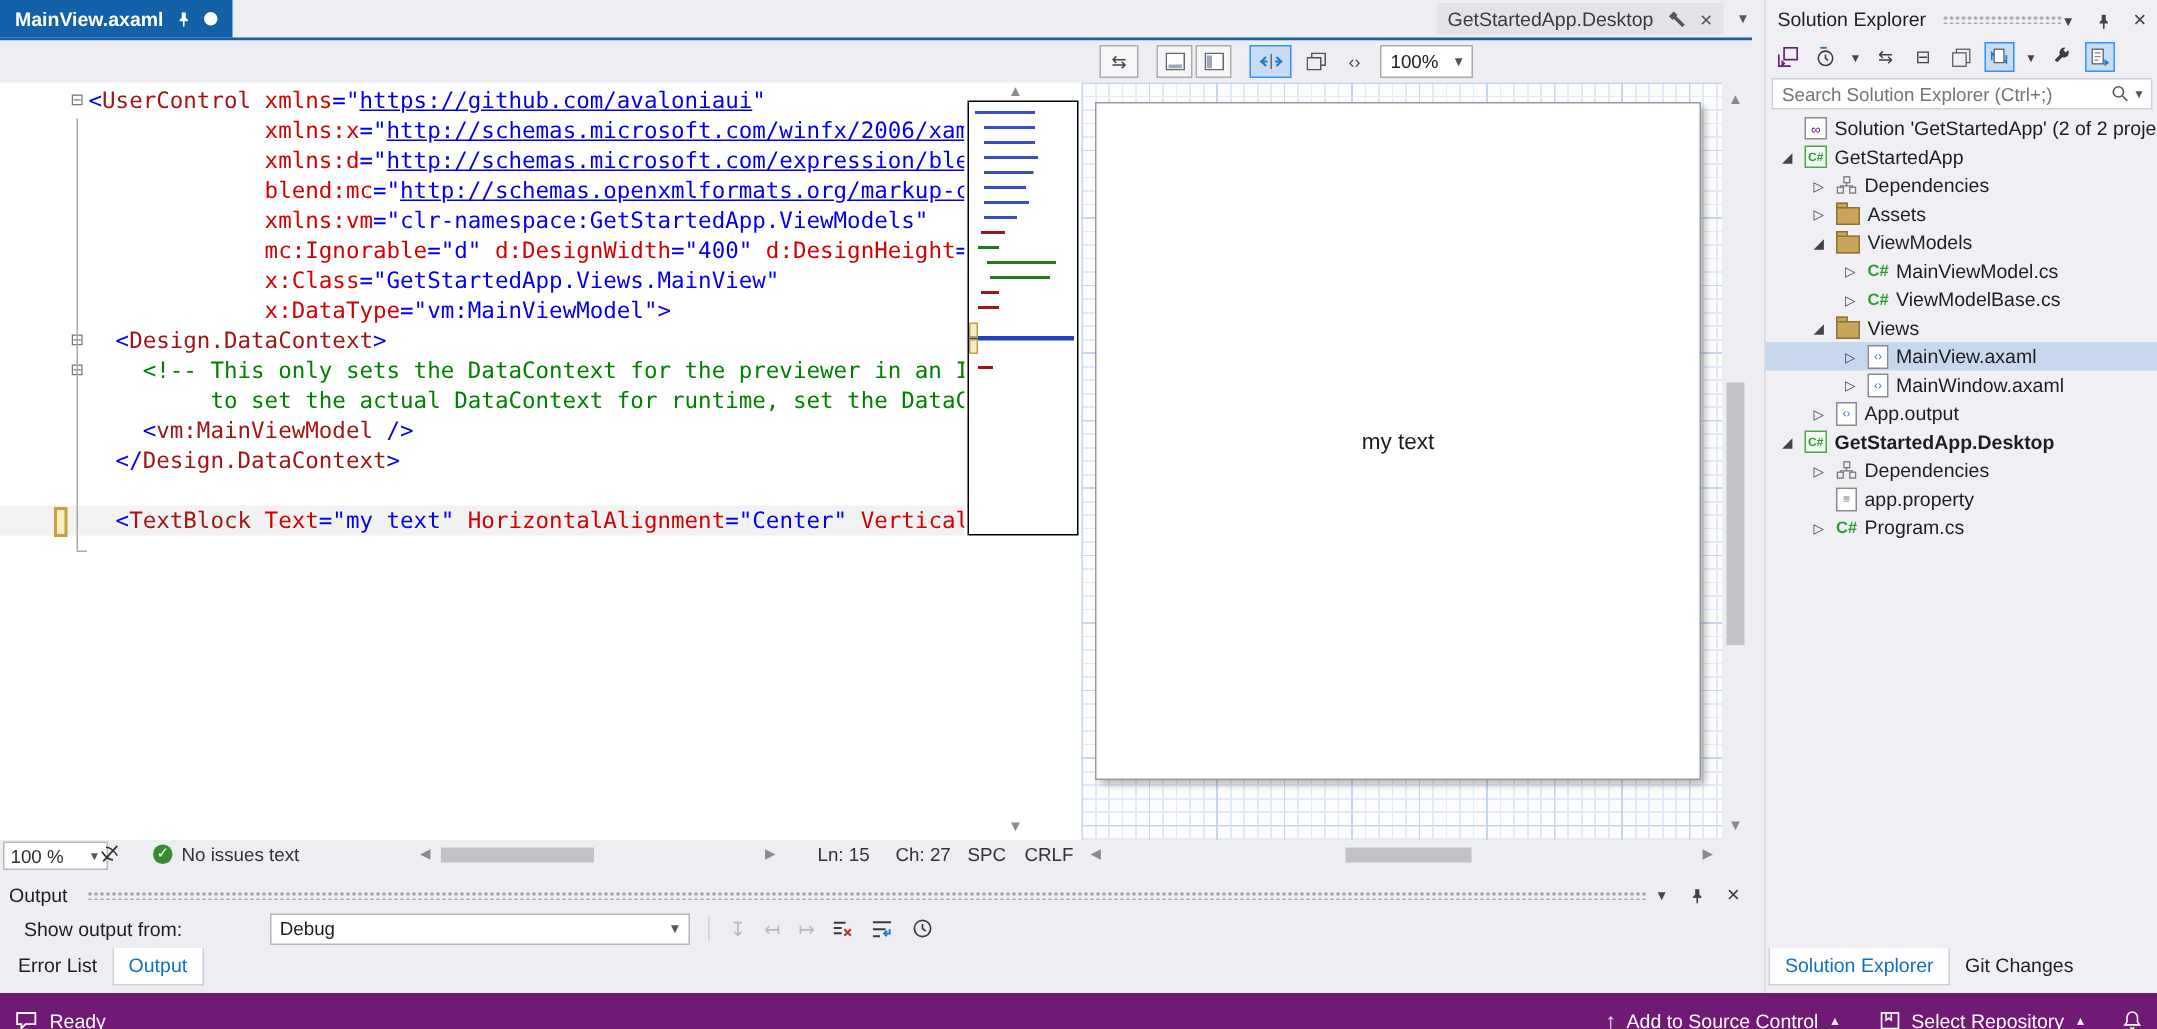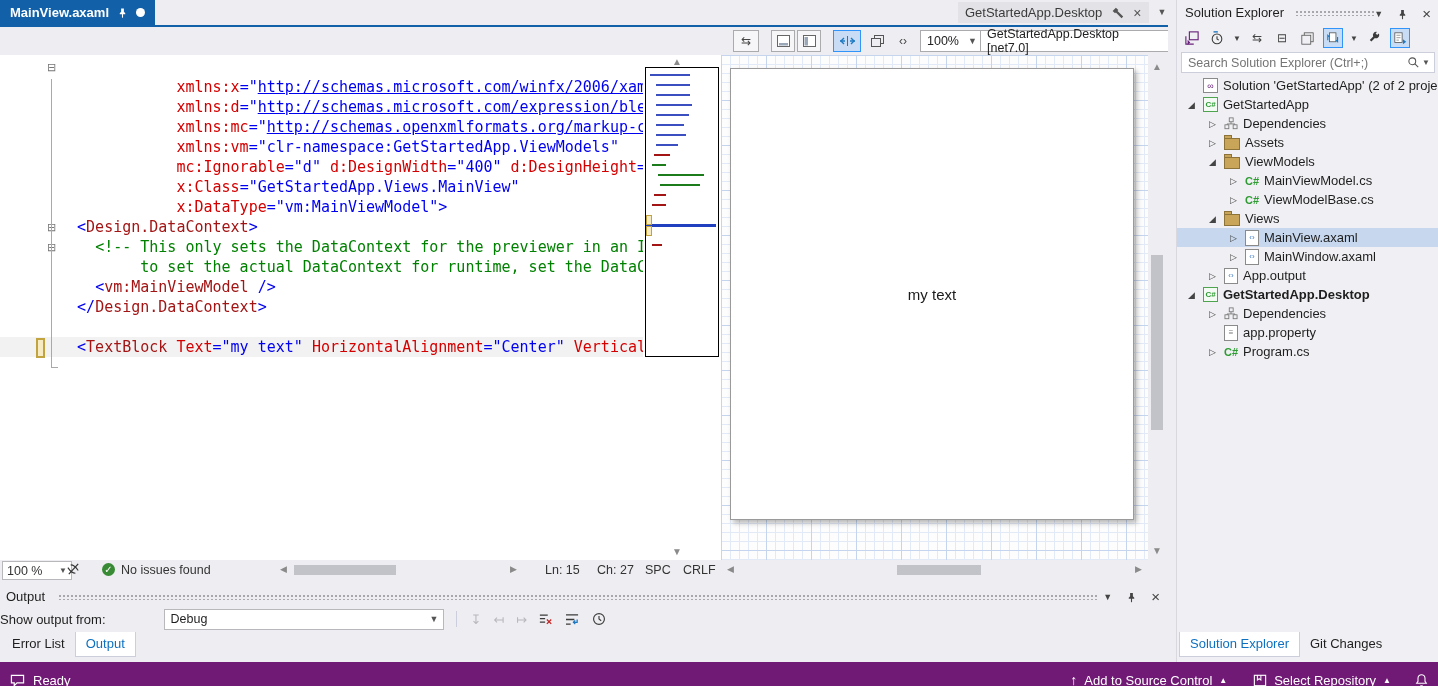--- a/index.html
+++ b/index.html
@@ -193,46 +193,43 @@
       <svg width="13" height="12" viewBox="0 0 13 12">
           <rect x="3.5" y="0.5" width="9" height="8" fill="none" stroke="#555"></rect>
           <rect x="0.5" y="3.5" width="9" height="8" fill="#EEEEF2" stroke="#555"></rect>
         </svg>
     </div>
     <div class="pbtn flat" style="left:892px;width:20px;">‹›</div>
     <div class="combo" style="left:920px;width:50px;">
       <span>100%</span>
         <span class="car">▼</span>
     </div>
-    <div class="combo" style="left:980px;width:188px;">
-      <span>GetStartedApp.Desktop [net7.0]</span>
-        <span class="car">▼</span>
-    </div>
   </div>
 
   <div class="code-pane">
     <div id="code-lines">
         <div class="cl">
           <span class="mar"></span>
           <span class="gut">⊟</span>
+          <span class="src"><span class="cd-d">&lt;</span><span class="cd-e">UserControl</span><span class="cd-p"> </span><span class="cd-a">xmlns</span><span class="cd-d">="</span><span class="cd-u">https://github.com/avaloniaui</span><span class="cd-d">"</span></span>
         </div>
         <div class="cl">
           <span class="mar"></span>
           <span class="gut"></span>
           <span class="src"><span class="cd-p">             </span><span class="cd-a">xmlns:x</span><span class="cd-d">="</span><span class="cd-u">http://schemas.microsoft.com/winfx/2006/xaml</span></span>
         </div>
         <div class="cl">
           <span class="mar"></span>
           <span class="gut"></span>
           <span class="src"><span class="cd-p">             </span><span class="cd-a">xmlns:d</span><span class="cd-d">="</span><span class="cd-u">http://schemas.microsoft.com/expression/blend/2008</span></span>
         </div>
         <div class="cl">
           <span class="mar"></span>
           <span class="gut"></span>
-          <span class="src"><span class="cd-p">             </span><span class="cd-a">xmlns:mc</span><span class="cd-d">="</span><span class="cd-u">http://schemas.openxmlformats.org/markup-compatibility/2006</span></span>
+          <span class="src"><span class="cd-p">             </span><span class="cd-a">blend:mc</span><span class="cd-d">="</span><span class="cd-u">http://schemas.openxmlformats.org/markup-compatibility/2006</span></span>
         </div>
         <div class="cl">
           <span class="mar"></span>
           <span class="gut"></span>
           <span class="src"><span class="cd-p">             </span><span class="cd-a">xmlns:vm</span><span class="cd-d">="</span><span class="cd-v">clr-namespace:GetStartedApp.ViewModels</span><span class="cd-d">"</span></span>
         </div>
         <div class="cl">
           <span class="mar"></span>
           <span class="gut"></span>
           <span class="src"><span class="cd-p">             </span><span class="cd-a">mc:Ignorable</span><span class="cd-d">="</span><span class="cd-v">d</span><span class="cd-d">"</span><span class="cd-p"> </span><span class="cd-a">d:DesignWidth</span><span class="cd-d">="</span><span class="cd-v">400</span><span class="cd-d">"</span><span class="cd-p"> </span><span class="cd-a">d:DesignHeight</span><span class="cd-d">="</span></span>
@@ -330,21 +327,21 @@
       <span>100 %</span>
         <span class="car">▼</span>
     </div>
     <span class="abs" style="left:66px;top:2px;">
       <svg width="15" height="15" viewBox="0 0 16 16">
           <path d="M3 13L13 2" stroke="#333" stroke-width="1.3"></path>
           <path d="M5 3c3 0 6 3 8 6M2 6c2 3 5 6 8 6" fill="none" stroke="#333" stroke-width="1.2"></path>
         </svg>
     </span>
     <span class="okdot">✓</span>
-    <span class="abs" style="left:121px;top:3px;">No issues found</span>
+    <span class="abs" style="left:121px;top:3px;">No issues text</span>
     <span class="sarr" style="left:280px;">◀</span>
     <div class="sbar" style="left:294px;width:102px;"></div>
     <span class="sarr" style="left:510px;">▶</span>
     <span class="abs" style="left:545px;top:3px;">Ln: 15</span>
     <span class="abs" style="left:597px;top:3px;">Ch: 27</span>
     <span class="abs" style="left:645px;top:3px;">SPC</span>
     <span class="abs" style="left:683px;top:3px;">CRLF</span>
     <span class="sarr" style="left:727px;">◀</span>
     <div class="sbar" style="left:897px;width:84px;"></div>
     <span class="sarr" style="left:1135px;">▶</span>
@@ -358,21 +355,21 @@
         <span style="font-size:9px;">▼</span>
         <span>
           <svg width="11" height="12" viewBox="0 0 16 16">
               <path d="M10 2v5l2 2v1.5H8.8V15L8 16l-.8-1v-4.5H4V9l2-2V2z" fill="#444"></path>
             </svg>
         </span>
         <span style="font-size:15px;">×</span>
       </div>
     </div>
     <div class="otool">
-      <span style="margin-left:0;">Show output from:</span>
+      <span style="margin-left:16px;">Show output from:</span>
       <div class="ocombo">
         <span>Debug</span>
           <span class="car">▼</span>
       </div>
       <div class="vsep"></div>
       <div class="oicons">
         <span class="dis">↧</span>
         <span class="dis">↤</span>
         <span class="dis">↦</span>
         <span>

